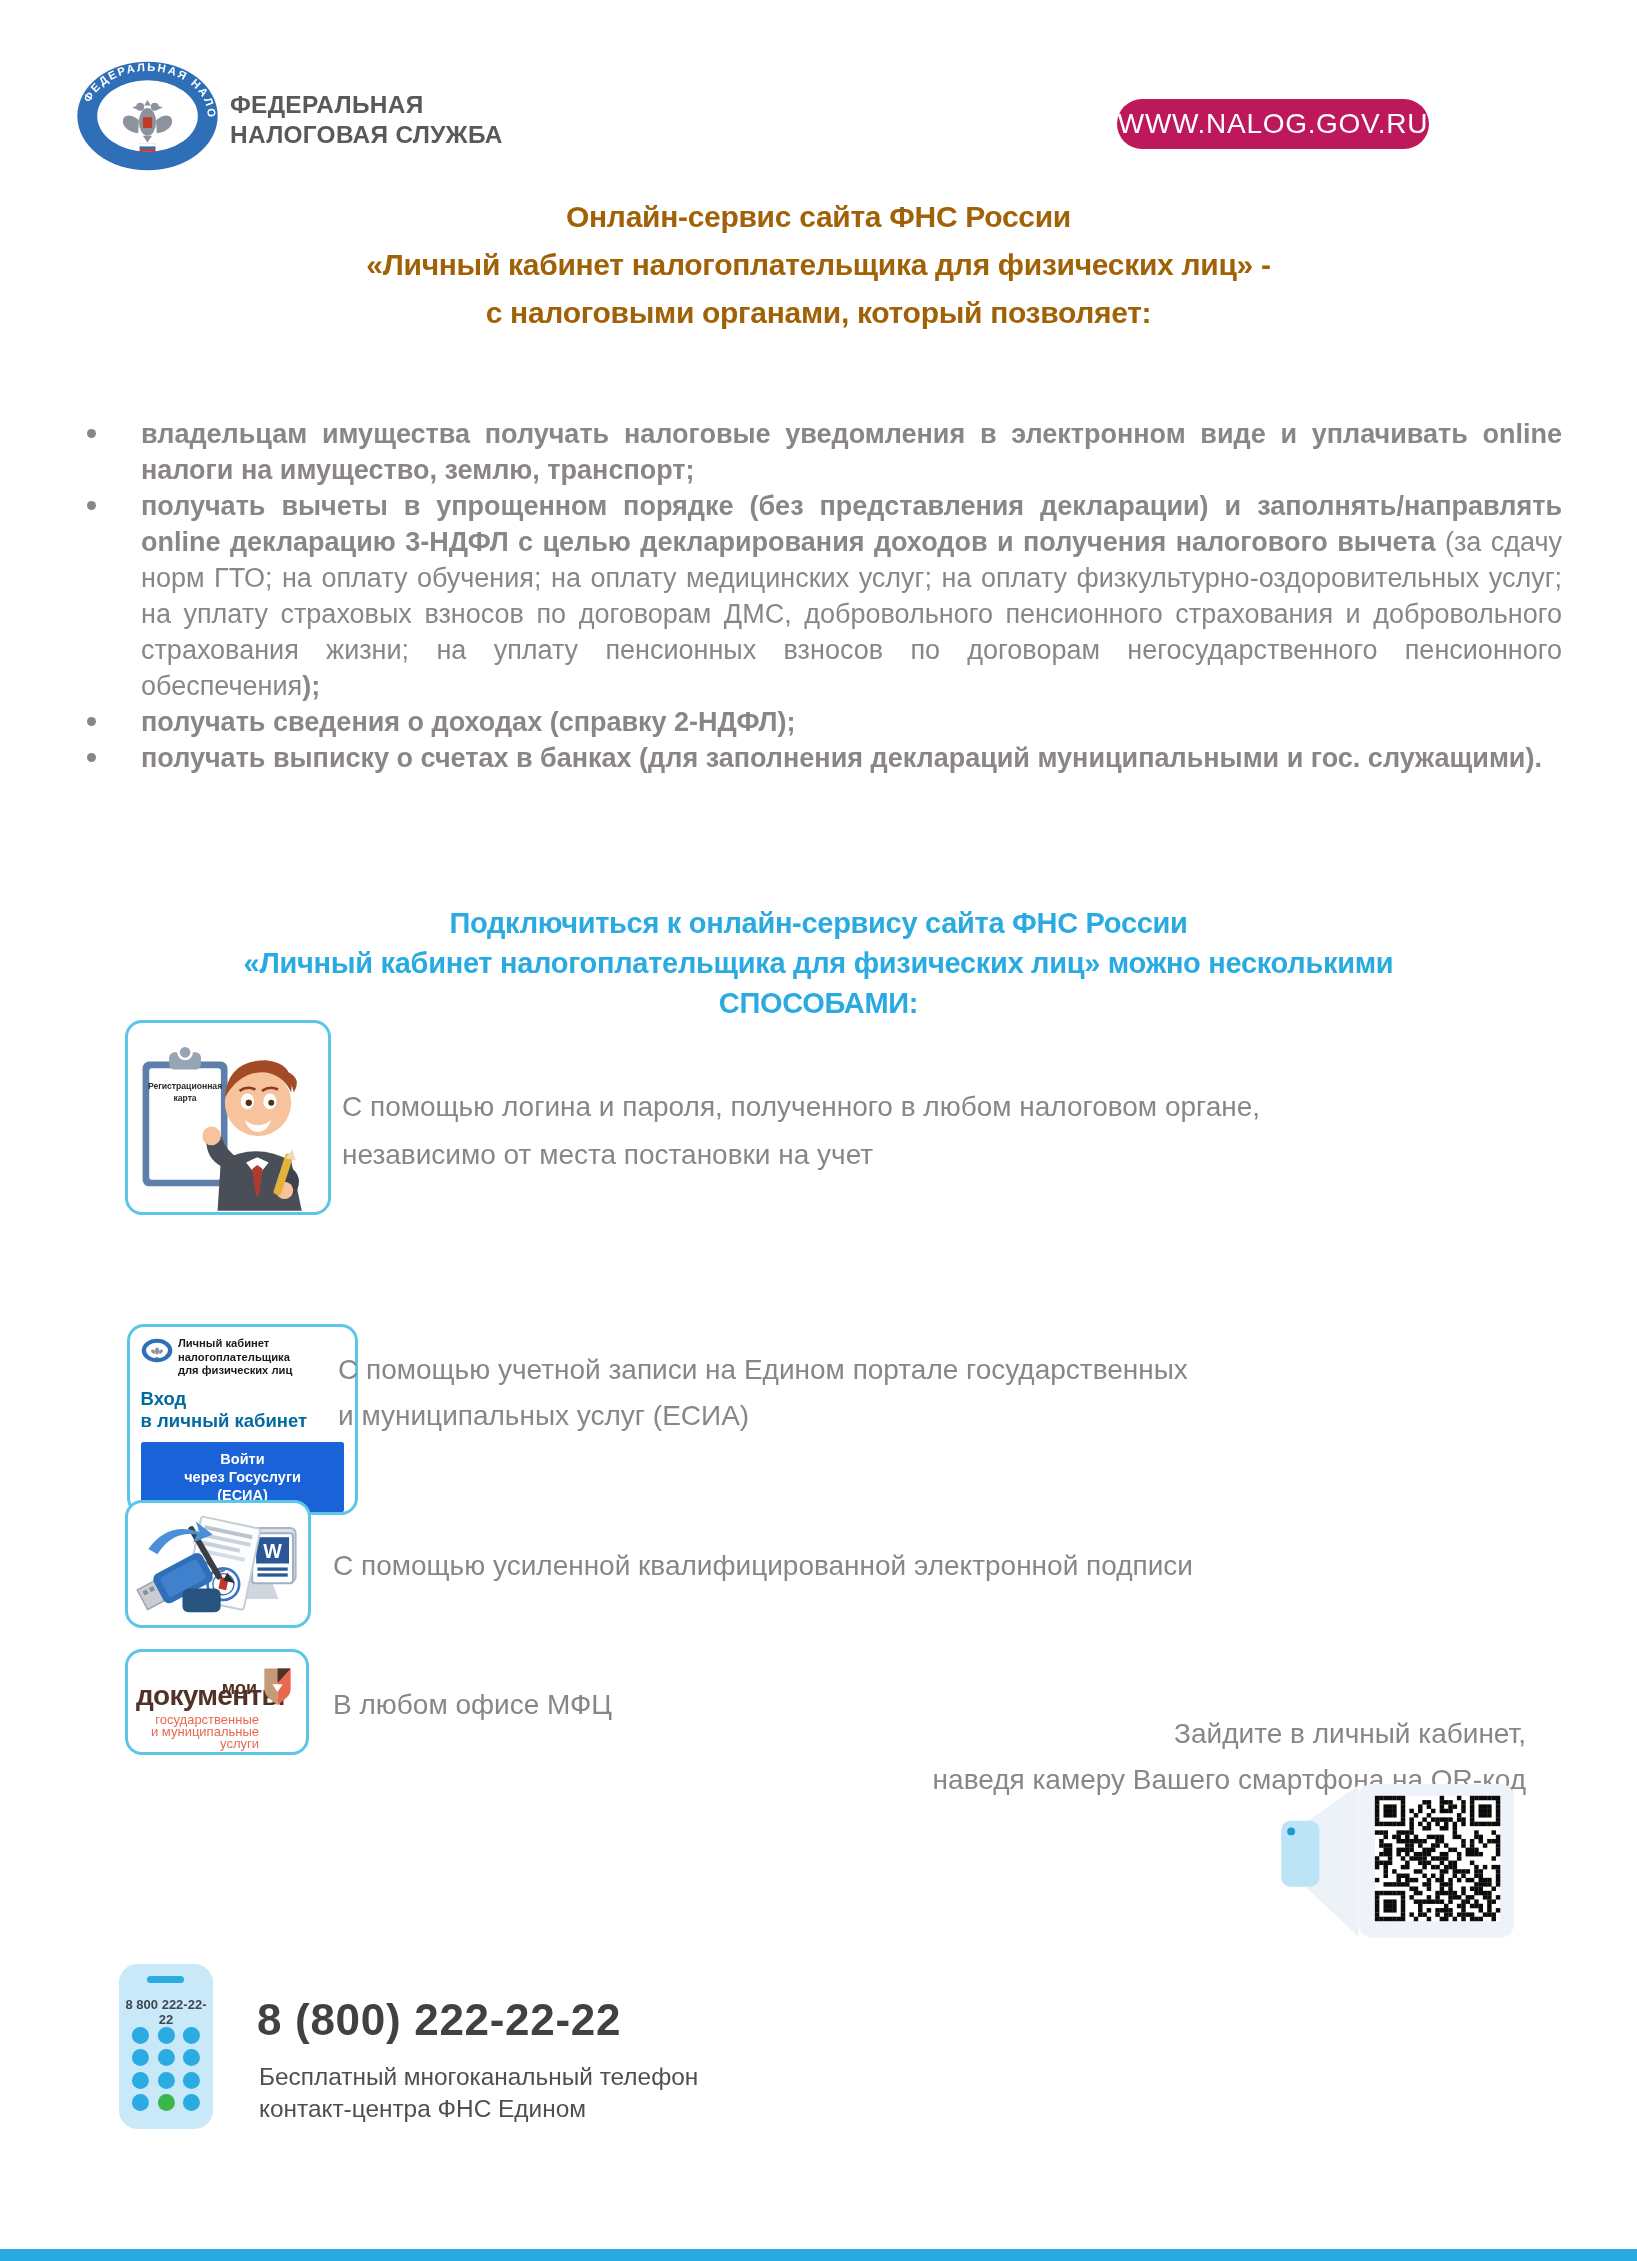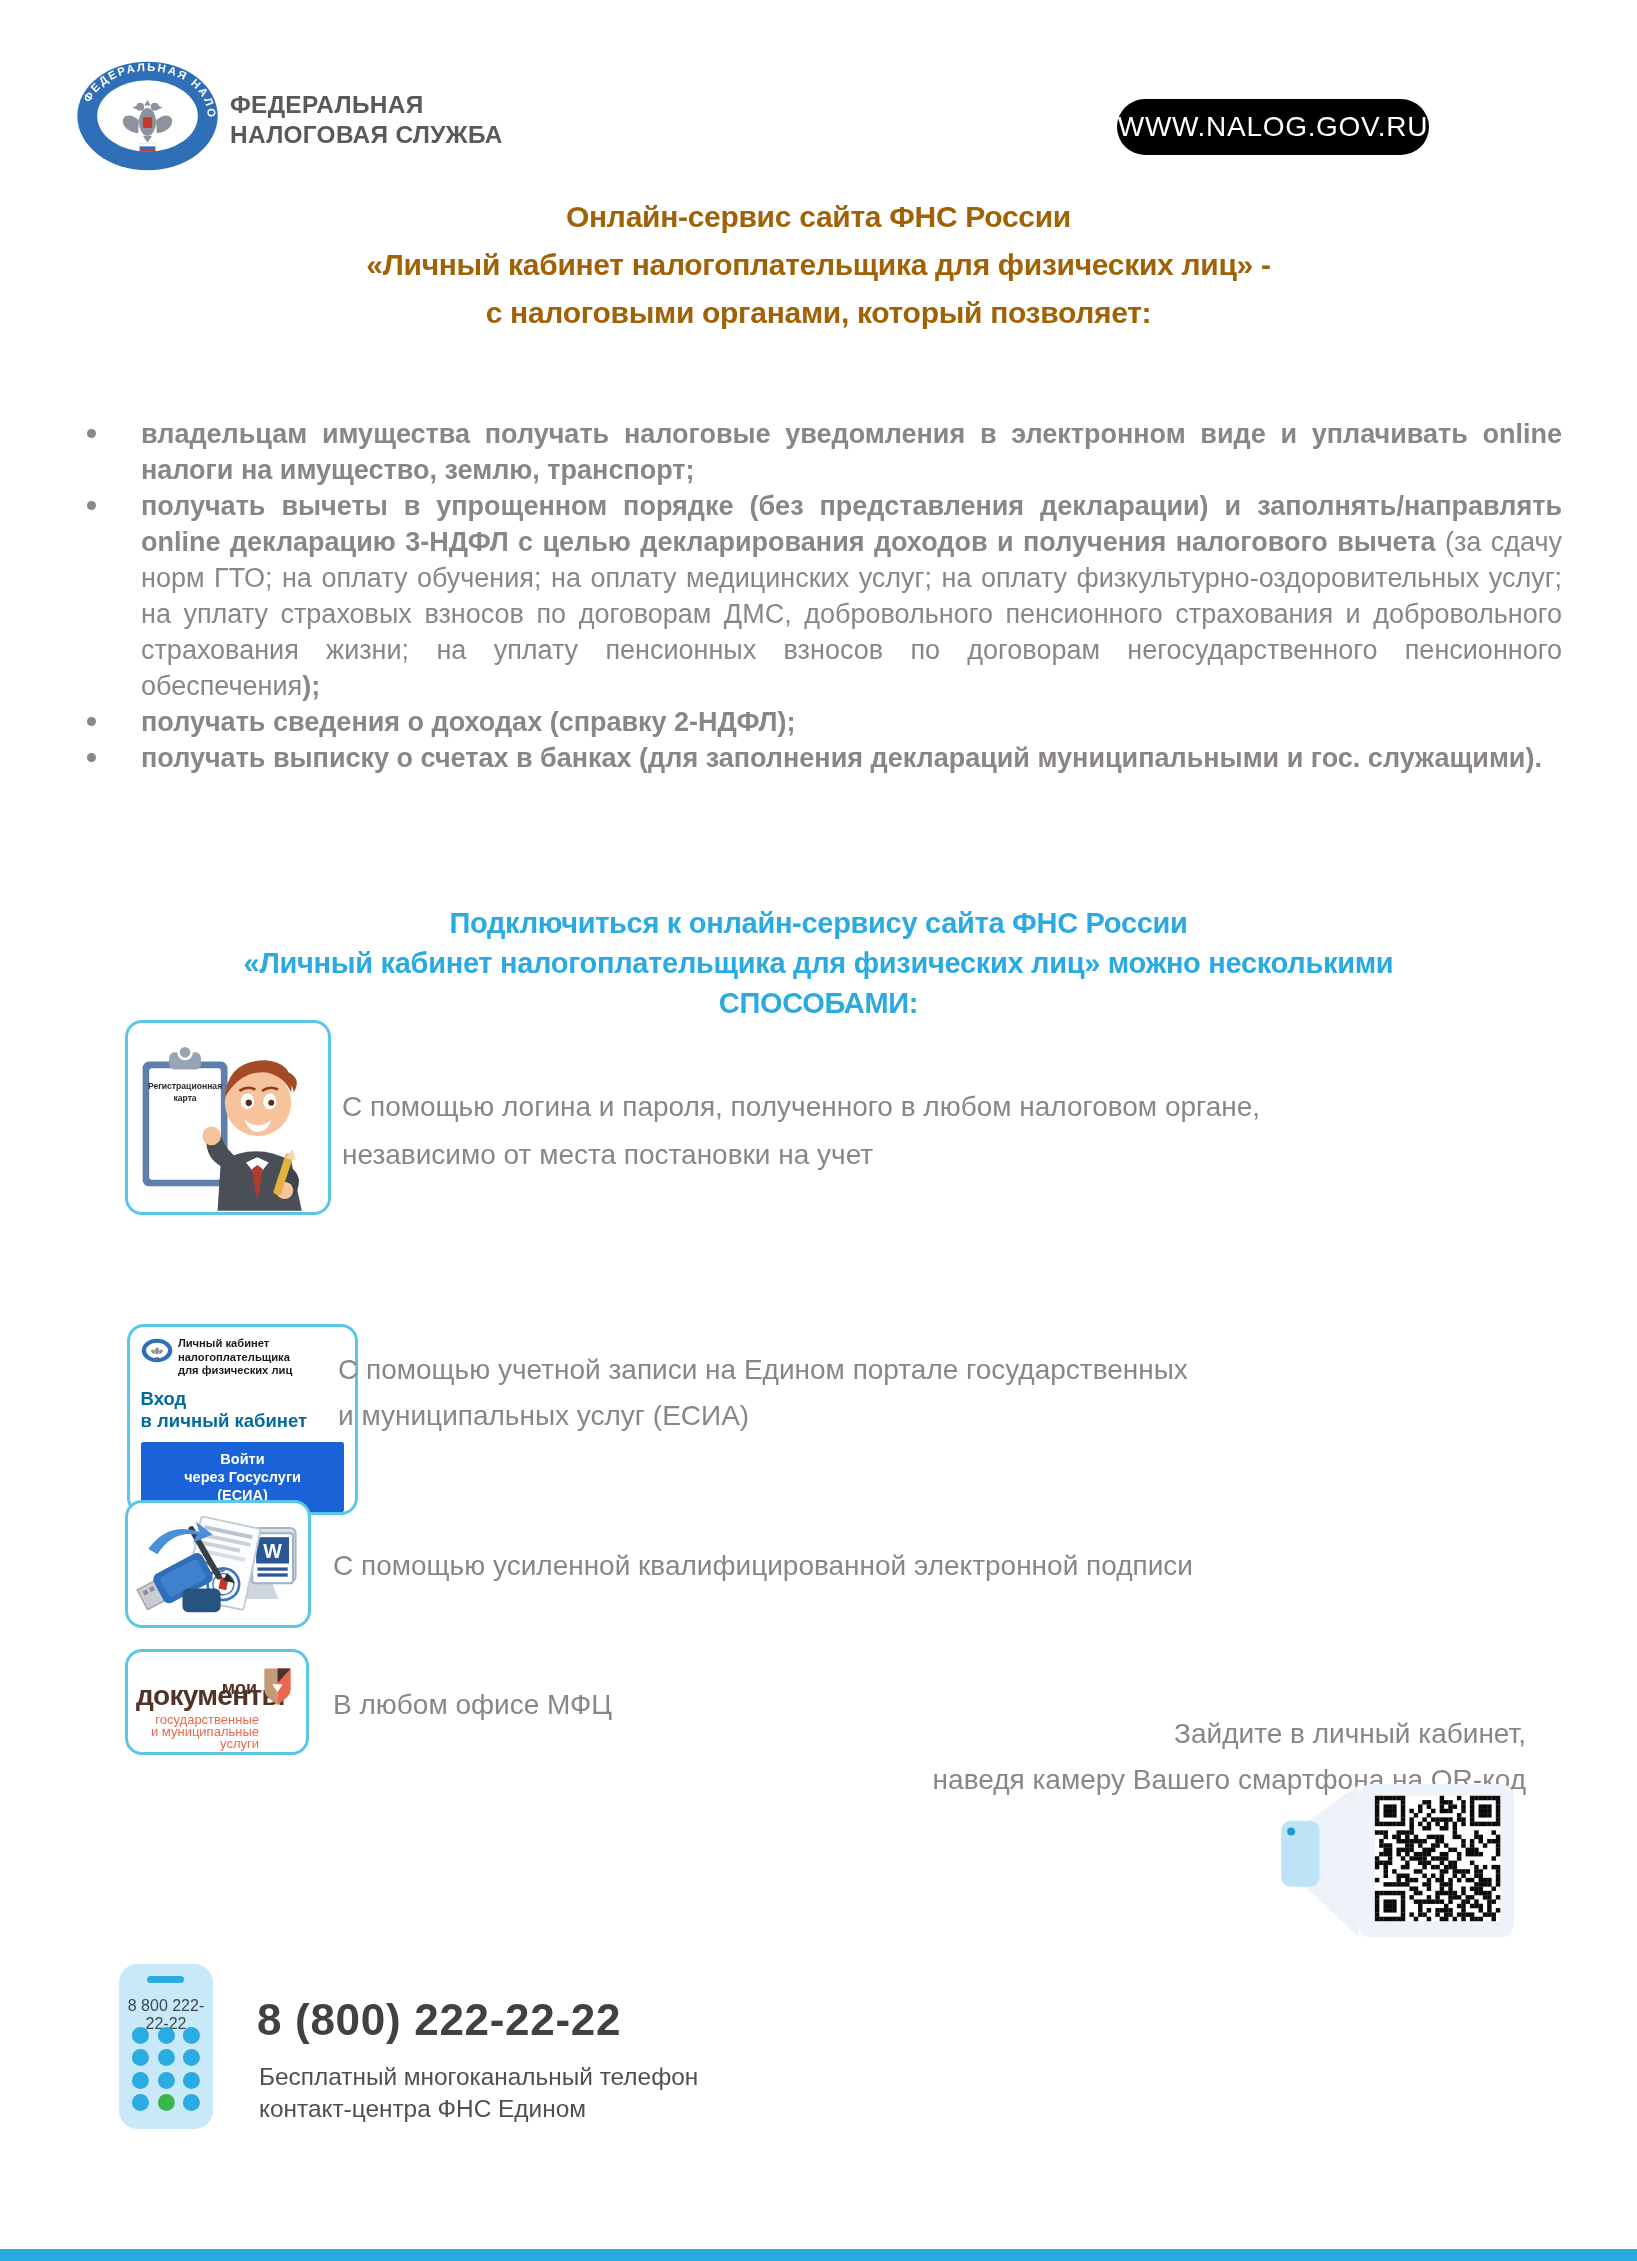--- a/index.html
+++ b/index.html
@@ -3,22 +3,22 @@
 <meta charset="utf-8">
 <style>
   html,body{margin:0;padding:0;background:#ffffff;}
   .page{position:relative;width:1637px;height:2261px;background:#fff;overflow:hidden;
         font-family:"Liberation Sans",sans-serif;}
 
   
   .fns-emblem{position:absolute;left:74px;top:59px;width:147px;height:114px;}
   .org-name{position:absolute;left:230px;top:90px;font-size:24.4px;font-weight:700;
             color:#58595b;line-height:30px;letter-spacing:0.3px;}
-  .site-pill{position:absolute;left:1117px;top:99px;width:312px;height:56px;border-radius:36px;
-             background:#000000;display:flex;align-items:center;justify-content:center;
+  .site-pill{position:absolute;left:1117px;top:99px;width:312px;height:50px;border-radius:36px;
+             background:#be185d;display:flex;align-items:center;justify-content:center;
              color:#fff;font-size:28px;letter-spacing:0.7px;font-weight:400;}
 
   
   .main-title{position:absolute;left:0;top:193px;width:100%;text-align:center;color:#a16207;
               font-weight:700;font-size:30px;line-height:48px;letter-spacing:-0.3px;}
   .connect-heading{position:absolute;left:0;top:903px;width:100%;text-align:center;color:#29abe2;
               font-weight:700;font-size:29px;line-height:40px;letter-spacing:-0.3px;}
 
   
   .benefits{position:absolute;left:78px;top:416px;width:1484px;color:#8a8588;
@@ -59,21 +59,21 @@
   
   .qr-text{position:absolute;right:111px;top:1711px;text-align:right;color:#8a8588;
            font-size:28px;line-height:46px;font-weight:400;}
   .qr-scene{position:absolute;left:1268px;top:1776px;width:277px;height:178px;}
 
   
   .phone-icon{position:absolute;left:119px;top:1964px;width:94px;height:165px;border-radius:18.5px;
               background:#c9e8f8;}
   .phone-speaker{position:absolute;left:28px;top:12px;width:37px;height:7.3px;border-radius:4px;background:#2aabe2;}
   .phone-mini-num{position:absolute;left:0;top:33px;width:100%;text-align:center;
-                  font-size:16px;font-weight:400;color:#3d4852;letter-spacing:0;}
+                  font-size:13px;font-weight:700;color:#3d4852;letter-spacing:0;}
   .keypad{position:absolute;left:50%;top:63px;transform:translateX(-50%);
           display:grid;grid-template-columns:repeat(3,17px);grid-auto-rows:17px;gap:5.3px 8.6px;}
   .keypad span{width:17px;height:17px;border-radius:50%;background:#2aabe2;display:block;}
   .keypad span:nth-child(11){background:#3cb54a;}
   .big-phone{position:absolute;left:257px;top:1995px;font-size:44px;font-weight:700;color:#414042;letter-spacing:0.7px;}
   .phone-desc{position:absolute;left:259px;top:2061px;font-size:24.4px;line-height:32px;color:#4d4f52;font-weight:400;}
 
   .bottom-bar{position:absolute;left:0;top:2249px;width:100%;height:12px;background:#29abe2;}
 </style>
 </head>

